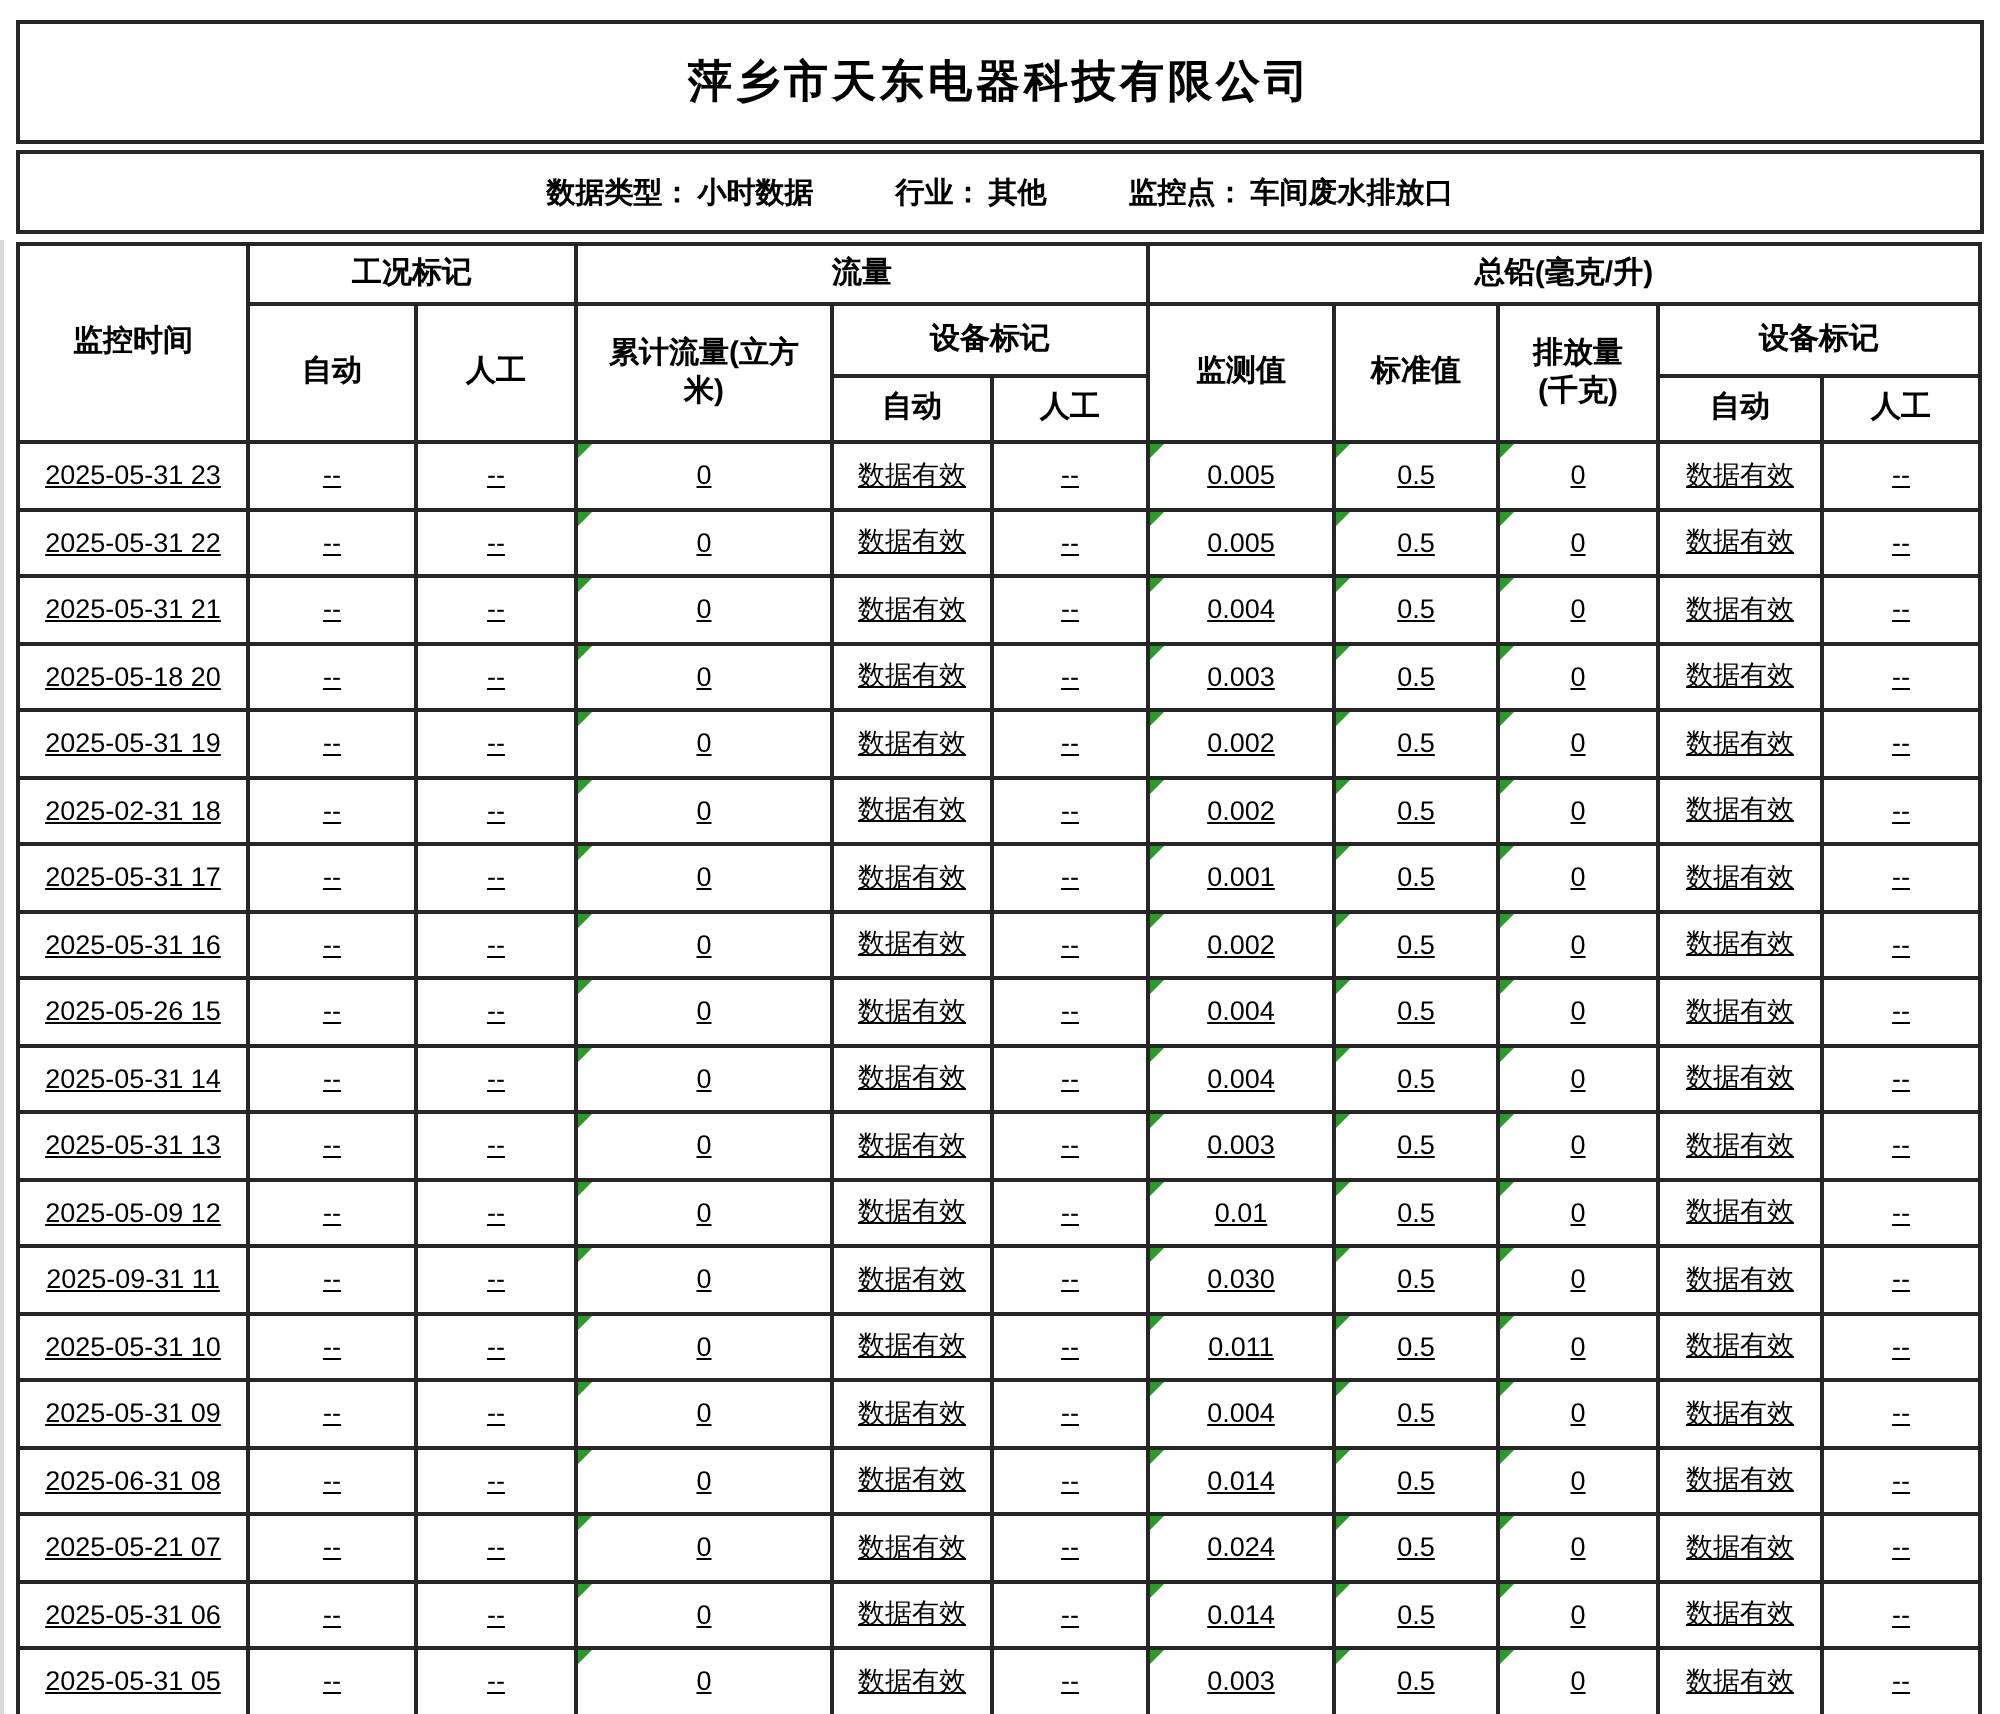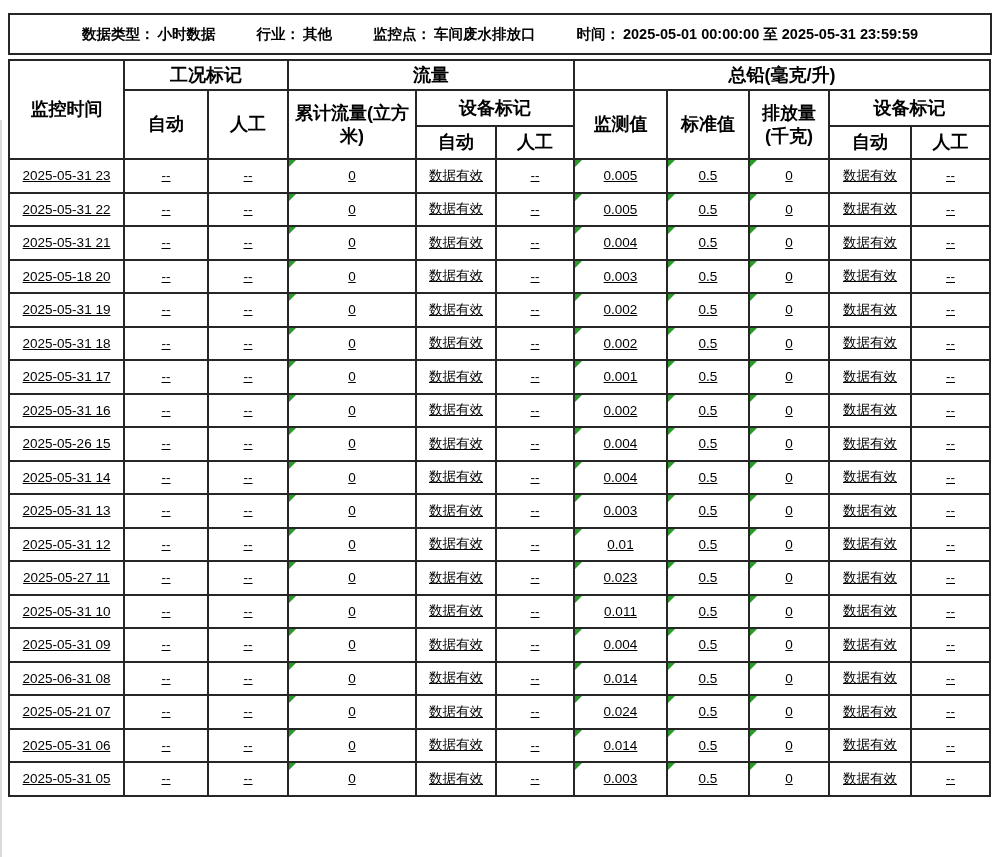--- a/index.html
+++ b/index.html
@@ -25,46 +25,48 @@
   .info-item .lbl { margin-right:3px; }
 
   table {
     margin-top:4px; border-collapse:collapse; table-layout:fixed; width:983px;
   }
   th, td {
     border:2px solid var(--line,#262626);
     text-align:center; vertical-align:middle; padding:0 2px;
     position:relative; overflow:hidden; box-sizing:border-box;
   }
-  thead th { font-size:18px; font-weight:bold; line-height:1.25;text-align:center; }
+  thead th { font-size:15px; font-weight:bold; line-height:1.25;text-align:center; }
   thead tr.h1 { height:30px; }
   thead tr.h2 { height:36px; }
   thead tr.h3 { height:33px; }
   tbody tr { height:33.5px;text-decoration:underline; }
   tbody td { font-size:13.5px; font-weight:400; }
   .pre { white-space:pre-line; }
 
   .tri {
     position:absolute; top:0; left:0; display:block; width:0; height:0;
     border-style:solid; border-width:7px 7px 0 0;
     border-color:var(--marker,#2b9a2b) transparent transparent transparent;
   }
 </style>
 </head>
 <body>
 
 <div class="page">
   <div class="edge-line"></div>
 
+  <div class="title-box">
+    <span class="title">萍乡市天东电器科技有限公司</span>
+  </div>
 
   <div class="info-box">
     <span class="info-item"><span class="lbl">数据类型：</span><span class="val">小时数据</span></span>
     <span class="info-item"><span class="lbl">行业：</span><span class="val">其他</span></span>
     <span class="info-item"><span class="lbl">监控点：</span><span class="val">车间废水排放口</span></span>
-    <span class="info-item"><span class="lbl">时间：</span><span class="val">2025-05-01 00:00:00 至 2025-05-31 23:59:59</span></span>
   </div>
 
   <table>
     <colgroup>
       <col style="width:115px">
         <col style="width:84px">
         <col style="width:80px">
       <col style="width:128px">
         <col style="width:80px">
         <col style="width:78px">
@@ -165,21 +167,21 @@
     <td><span>数据有效</span></td>
     <td><span>--</span></td>
     <td><i class="tri"></i><span>0.002</span></td>
     <td><i class="tri"></i><span>0.5</span></td>
     <td><i class="tri"></i><span>0</span></td>
     <td><span>数据有效</span></td>
     <td><span>--</span></td>
   </tr>
 
   <tr>
-    <td><span>2025-05-31 18</span></td>
+    <td><span>2025-02-31 18</span></td>
     <td><span>--</span></td>
     <td><span>--</span></td>
     <td><i class="tri"></i><span>0</span></td>
     <td><span>数据有效</span></td>
     <td><span>--</span></td>
     <td><i class="tri"></i><span>0.002</span></td>
     <td><i class="tri"></i><span>0.5</span></td>
     <td><i class="tri"></i><span>0</span></td>
     <td><span>数据有效</span></td>
     <td><span>--</span></td>
@@ -249,41 +251,41 @@
     <td><span>数据有效</span></td>
     <td><span>--</span></td>
     <td><i class="tri"></i><span>0.003</span></td>
     <td><i class="tri"></i><span>0.5</span></td>
     <td><i class="tri"></i><span>0</span></td>
     <td><span>数据有效</span></td>
     <td><span>--</span></td>
   </tr>
 
   <tr>
-    <td><span>2025-05-31 12</span></td>
+    <td><span>2025-05-09 12</span></td>
     <td><span>--</span></td>
     <td><span>--</span></td>
     <td><i class="tri"></i><span>0</span></td>
     <td><span>数据有效</span></td>
     <td><span>--</span></td>
     <td><i class="tri"></i><span>0.01</span></td>
     <td><i class="tri"></i><span>0.5</span></td>
     <td><i class="tri"></i><span>0</span></td>
     <td><span>数据有效</span></td>
     <td><span>--</span></td>
   </tr>
 
   <tr>
-    <td><span>2025-05-27 11</span></td>
-    <td><span>--</span></td>
-    <td><span>--</span></td>
-    <td><i class="tri"></i><span>0</span></td>
-    <td><span>数据有效</span></td>
-    <td><span>--</span></td>
-    <td><i class="tri"></i><span>0.023</span></td>
+    <td><span>2025-09-31 11</span></td>
+    <td><span>--</span></td>
+    <td><span>--</span></td>
+    <td><i class="tri"></i><span>0</span></td>
+    <td><span>数据有效</span></td>
+    <td><span>--</span></td>
+    <td><i class="tri"></i><span>0.030</span></td>
     <td><i class="tri"></i><span>0.5</span></td>
     <td><i class="tri"></i><span>0</span></td>
     <td><span>数据有效</span></td>
     <td><span>--</span></td>
   </tr>
 
   <tr>
     <td><span>2025-05-31 10</span></td>
     <td><span>--</span></td>
     <td><span>--</span></td>

